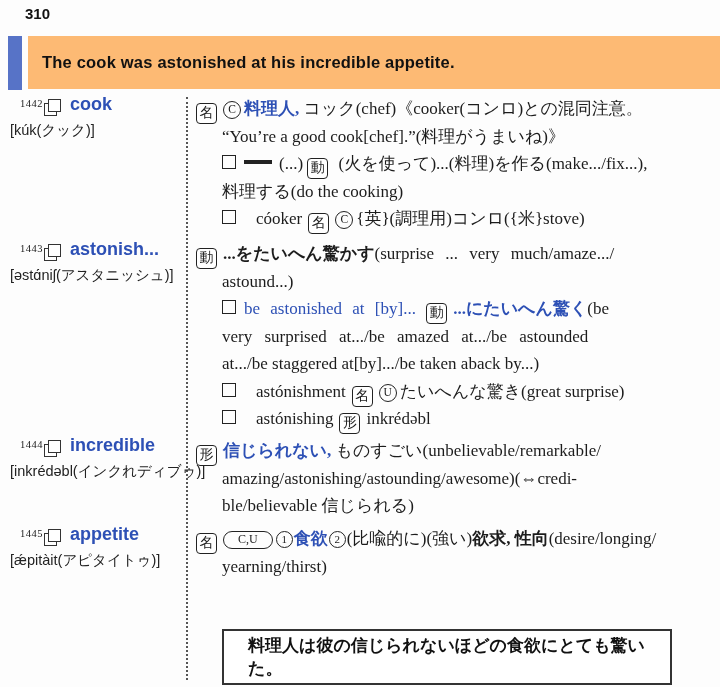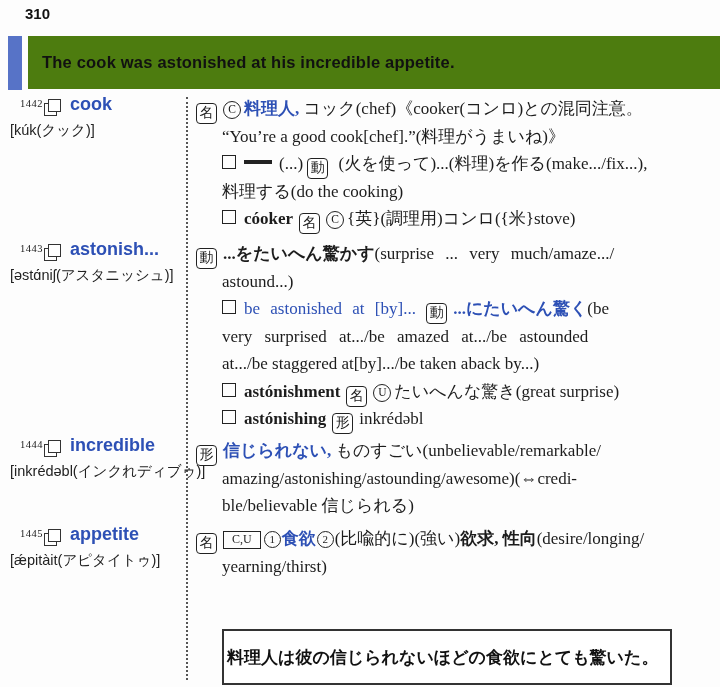--- a/index.html
+++ b/index.html
@@ -4,21 +4,21 @@
 <style>
   :root{ --blue:#2d50b5; --ink:#1c1c1c; }
   html,body{margin:0;padding:0;}
   #page{position:relative;width:720px;height:687px;background:#fdfdfd;overflow:hidden;
         font-family:"Liberation Serif","DejaVu Serif",serif;color:var(--ink);}
   
   .pagenum{position:absolute;left:25px;top:5px;font-family:"Liberation Sans","DejaVu Sans",sans-serif;
            font-size:15px;font-weight:700;color:#111;}
   
   .accent{position:absolute;left:8px;top:36px;width:14px;height:54px;background:#5773c7;}
-  .banner{position:absolute;left:28px;top:36px;width:692px;height:53px;background:#4d7c0f;text-align:right;}
+  .banner{position:absolute;left:28px;top:36px;width:692px;height:53px;background:#fdba74;text-align:right;}
   .banner .txt{position:absolute;left:14px;top:0;line-height:53px;font-family:"Liberation Sans","DejaVu Sans",sans-serif;
                font-size:16.5px;font-weight:700;color:#111;letter-spacing:.2px;}
   
   .divider{position:absolute;left:186px;top:97px;height:583px;width:0;border-left:2px dotted #555;}
   
   .lc-head{position:absolute;left:20px;display:flex;align-items:flex-start;}
   .lc-num{font-size:10.5px;margin-top:1px;letter-spacing:.5px;}
   .chk2{position:relative;display:inline-block;width:17px;height:17px;margin:2px 0 0 1px;}
   .chk2 i{position:absolute;width:11px;height:11px;border:1.5px solid #333;background:#fff;}
   .chk2 i.b{left:0;bottom:0;} .chk2 i.f{right:0;top:0;}
@@ -28,32 +28,32 @@
   
   .body{position:absolute;left:196px;width:502px;padding-left:26px;font-size:17px;}
   .bline{line-height:27.5px;height:27.5px;white-space:nowrap;}
   .bline.out > span:first-child{margin-left:-26px;}
   .seg-pos{display:inline-block;width:19px;height:19px;border:1.5px solid #222;border-radius:4px;
            font-size:14px;line-height:18px;text-align:center;margin-right:6px;vertical-align:-3px;background:#fff;}
   .seg-circ{display:inline-block;width:16px;height:16px;border:1.3px solid #222;border-radius:50%;
             font-size:11.5px;line-height:15px;text-align:center;margin-right:3px;vertical-align:1px;}
   .seg-cnum{display:inline-block;width:15px;height:15px;border:1.2px solid #222;border-radius:50%;
             font-size:11px;line-height:14px;text-align:center;margin:0 1px;vertical-align:1px;}
-  .seg-pill{display:inline-block;height:16px;border:1.3px solid #222;border-radius:0;
-            font-size:12px;line-height:15px;padding:0 8px;margin-right:2px;vertical-align:1px;}
+  .seg-pill{display:inline-block;height:16px;border:1.3px solid #222;border-radius:9px;
+            font-size:12px;line-height:15px;padding:0 14px;margin-right:2px;vertical-align:1px;}
   .seg-chk{display:inline-block;width:12px;height:12px;border:1.7px solid #222;margin-right:8px;vertical-align:0;}
   .seg-dash{display:inline-block;width:28px;height:4.5px;background:#222;margin:0 7px 1px 0;vertical-align:4px;}
   .seg-blue{color:var(--blue);font-weight:700;}
   .seg-bluew{color:var(--blue);font-weight:400;text-align:center;}
   .seg-bold{font-weight:700;}
-  .seg-boldw{font-weight:700;margin-right:6px;}
+  .seg-boldw{font-weight:400;margin-right:6px;margin-left:12px;}
   
   .ansbox{position:absolute;left:222px;top:629px;width:446px;height:52px;border:2px solid #333;
           display:flex;align-items:center;background:#fff;}
-  .ansbox .txt{padding-left:3px;font-size:17px;font-weight:700;color:#111;}
+  .ansbox .txt{padding-left:24px;font-size:17px;font-weight:700;color:#111;}
 </style>
 </head>
 <body>
 
 <div id="page">
 
   <div class="pagenum">310</div>
 
   <div class="accent"></div>
   <div class="banner">

